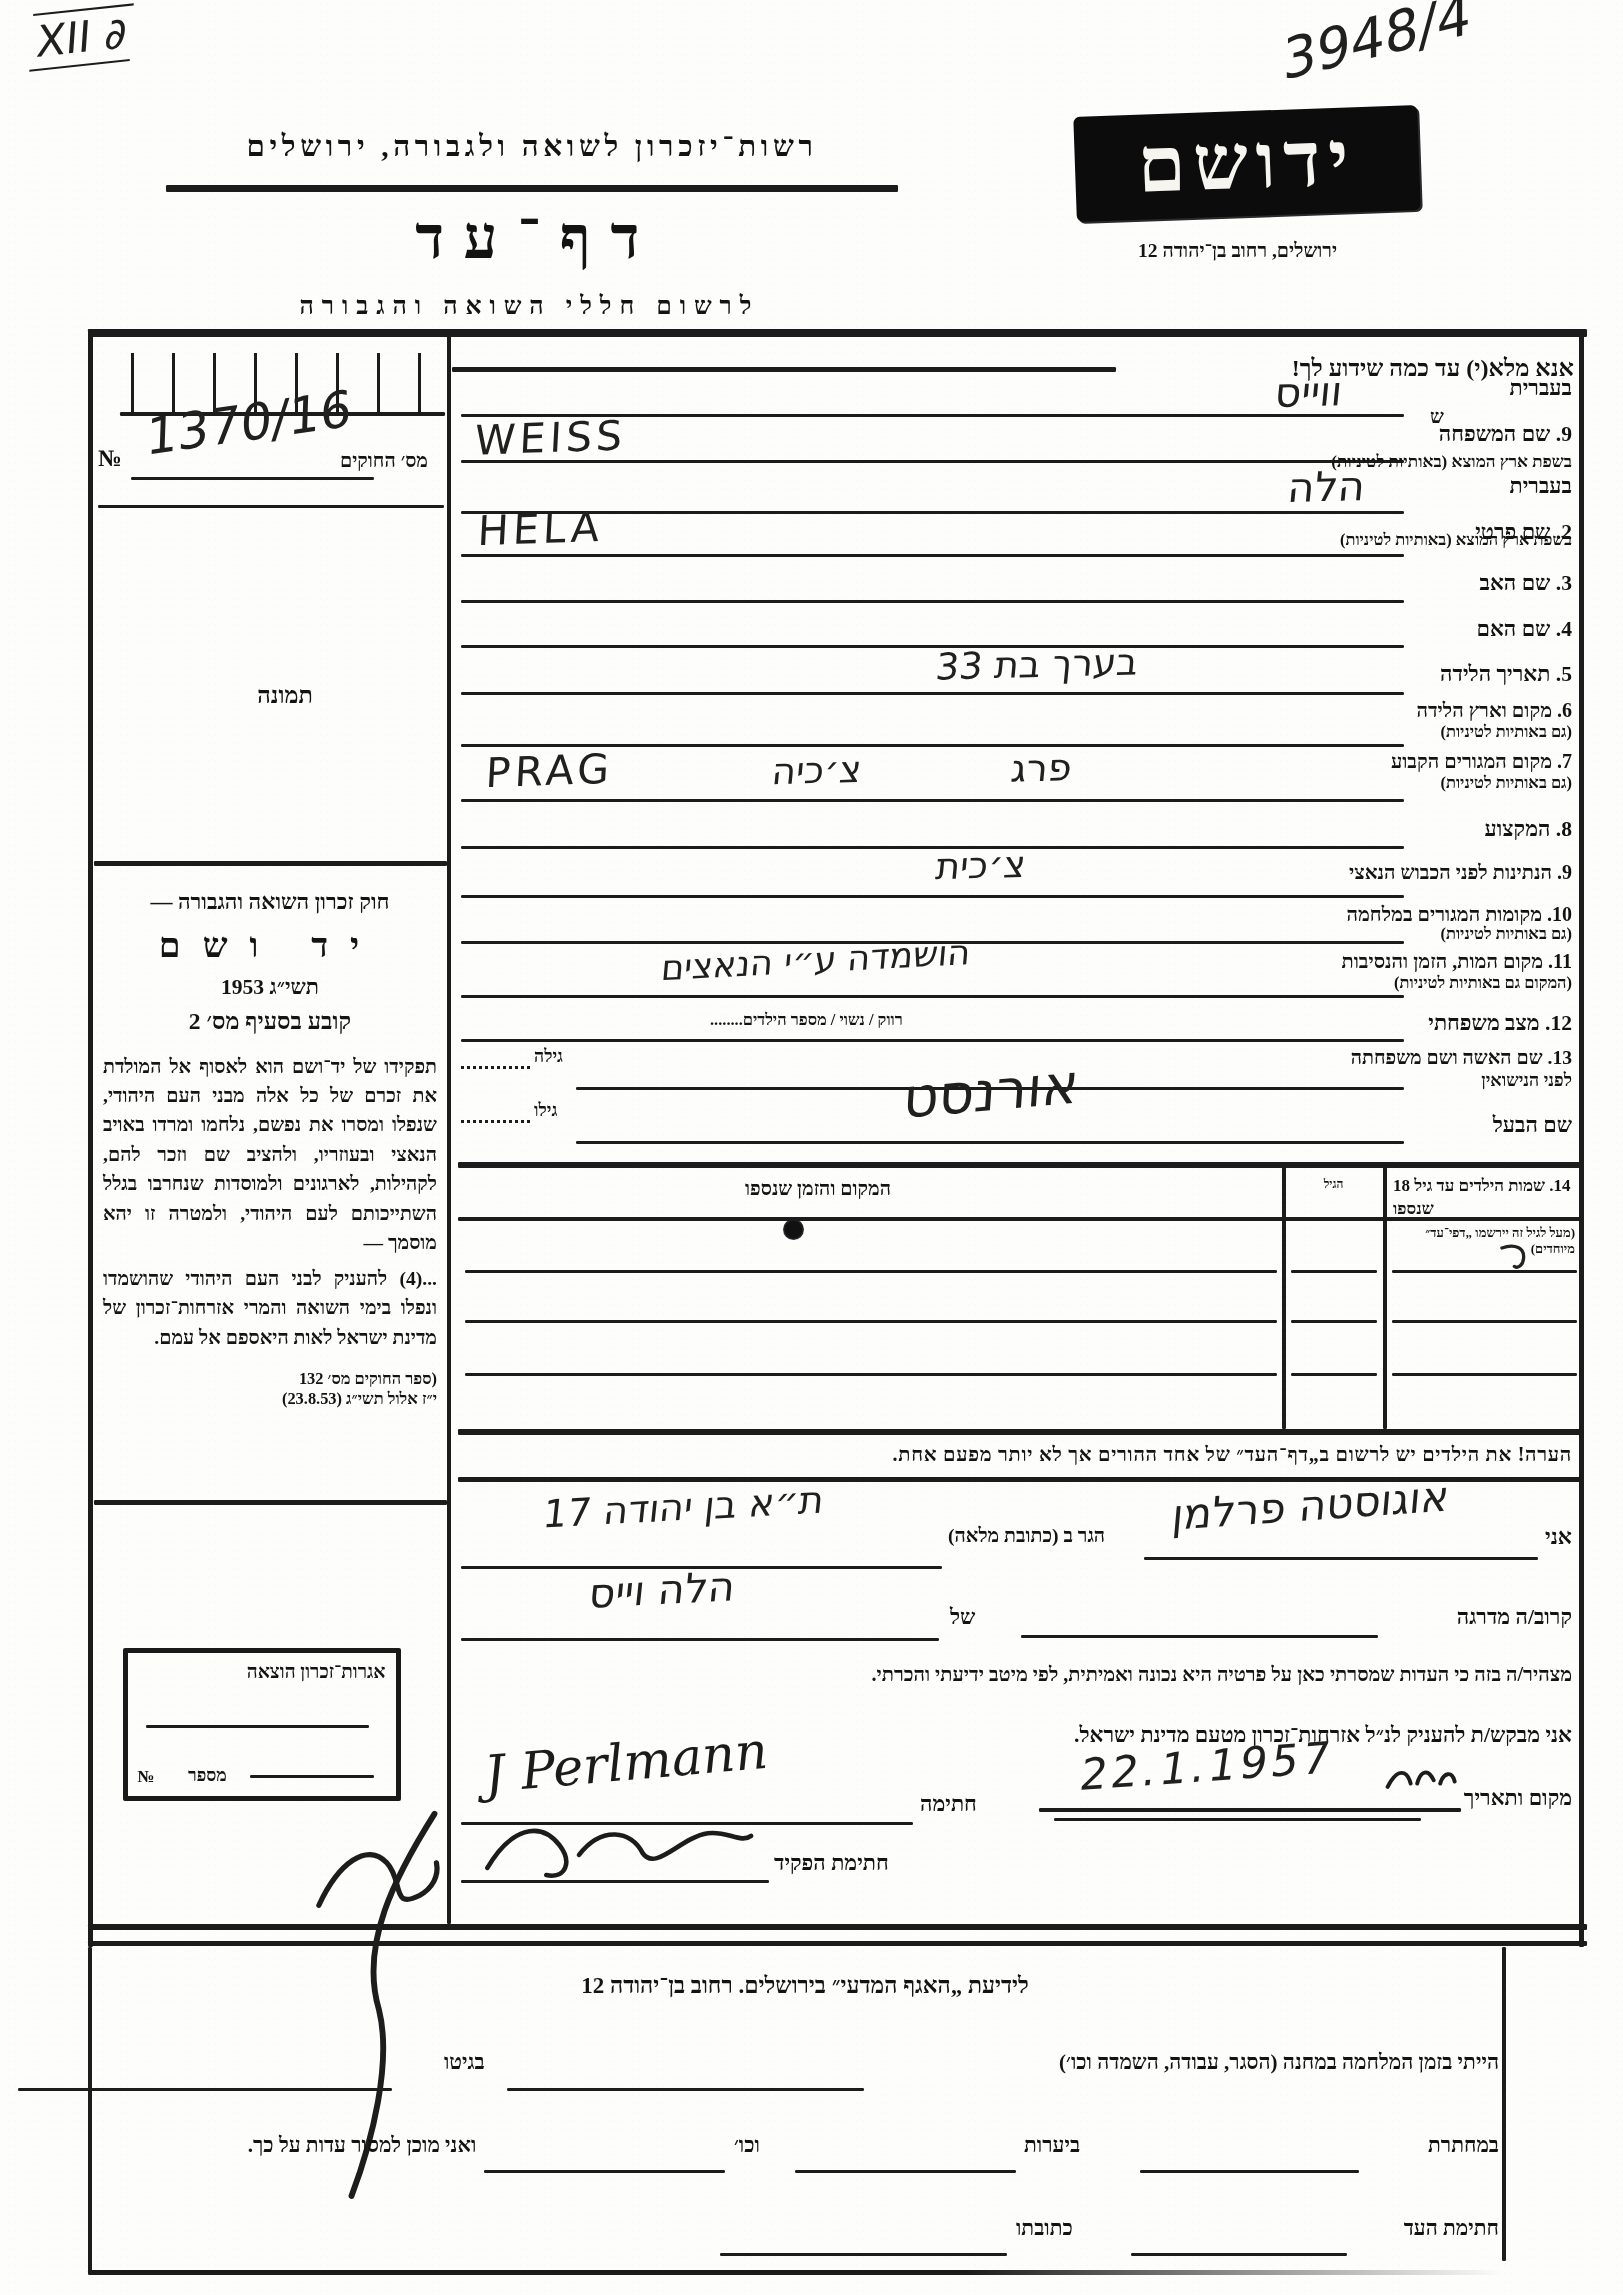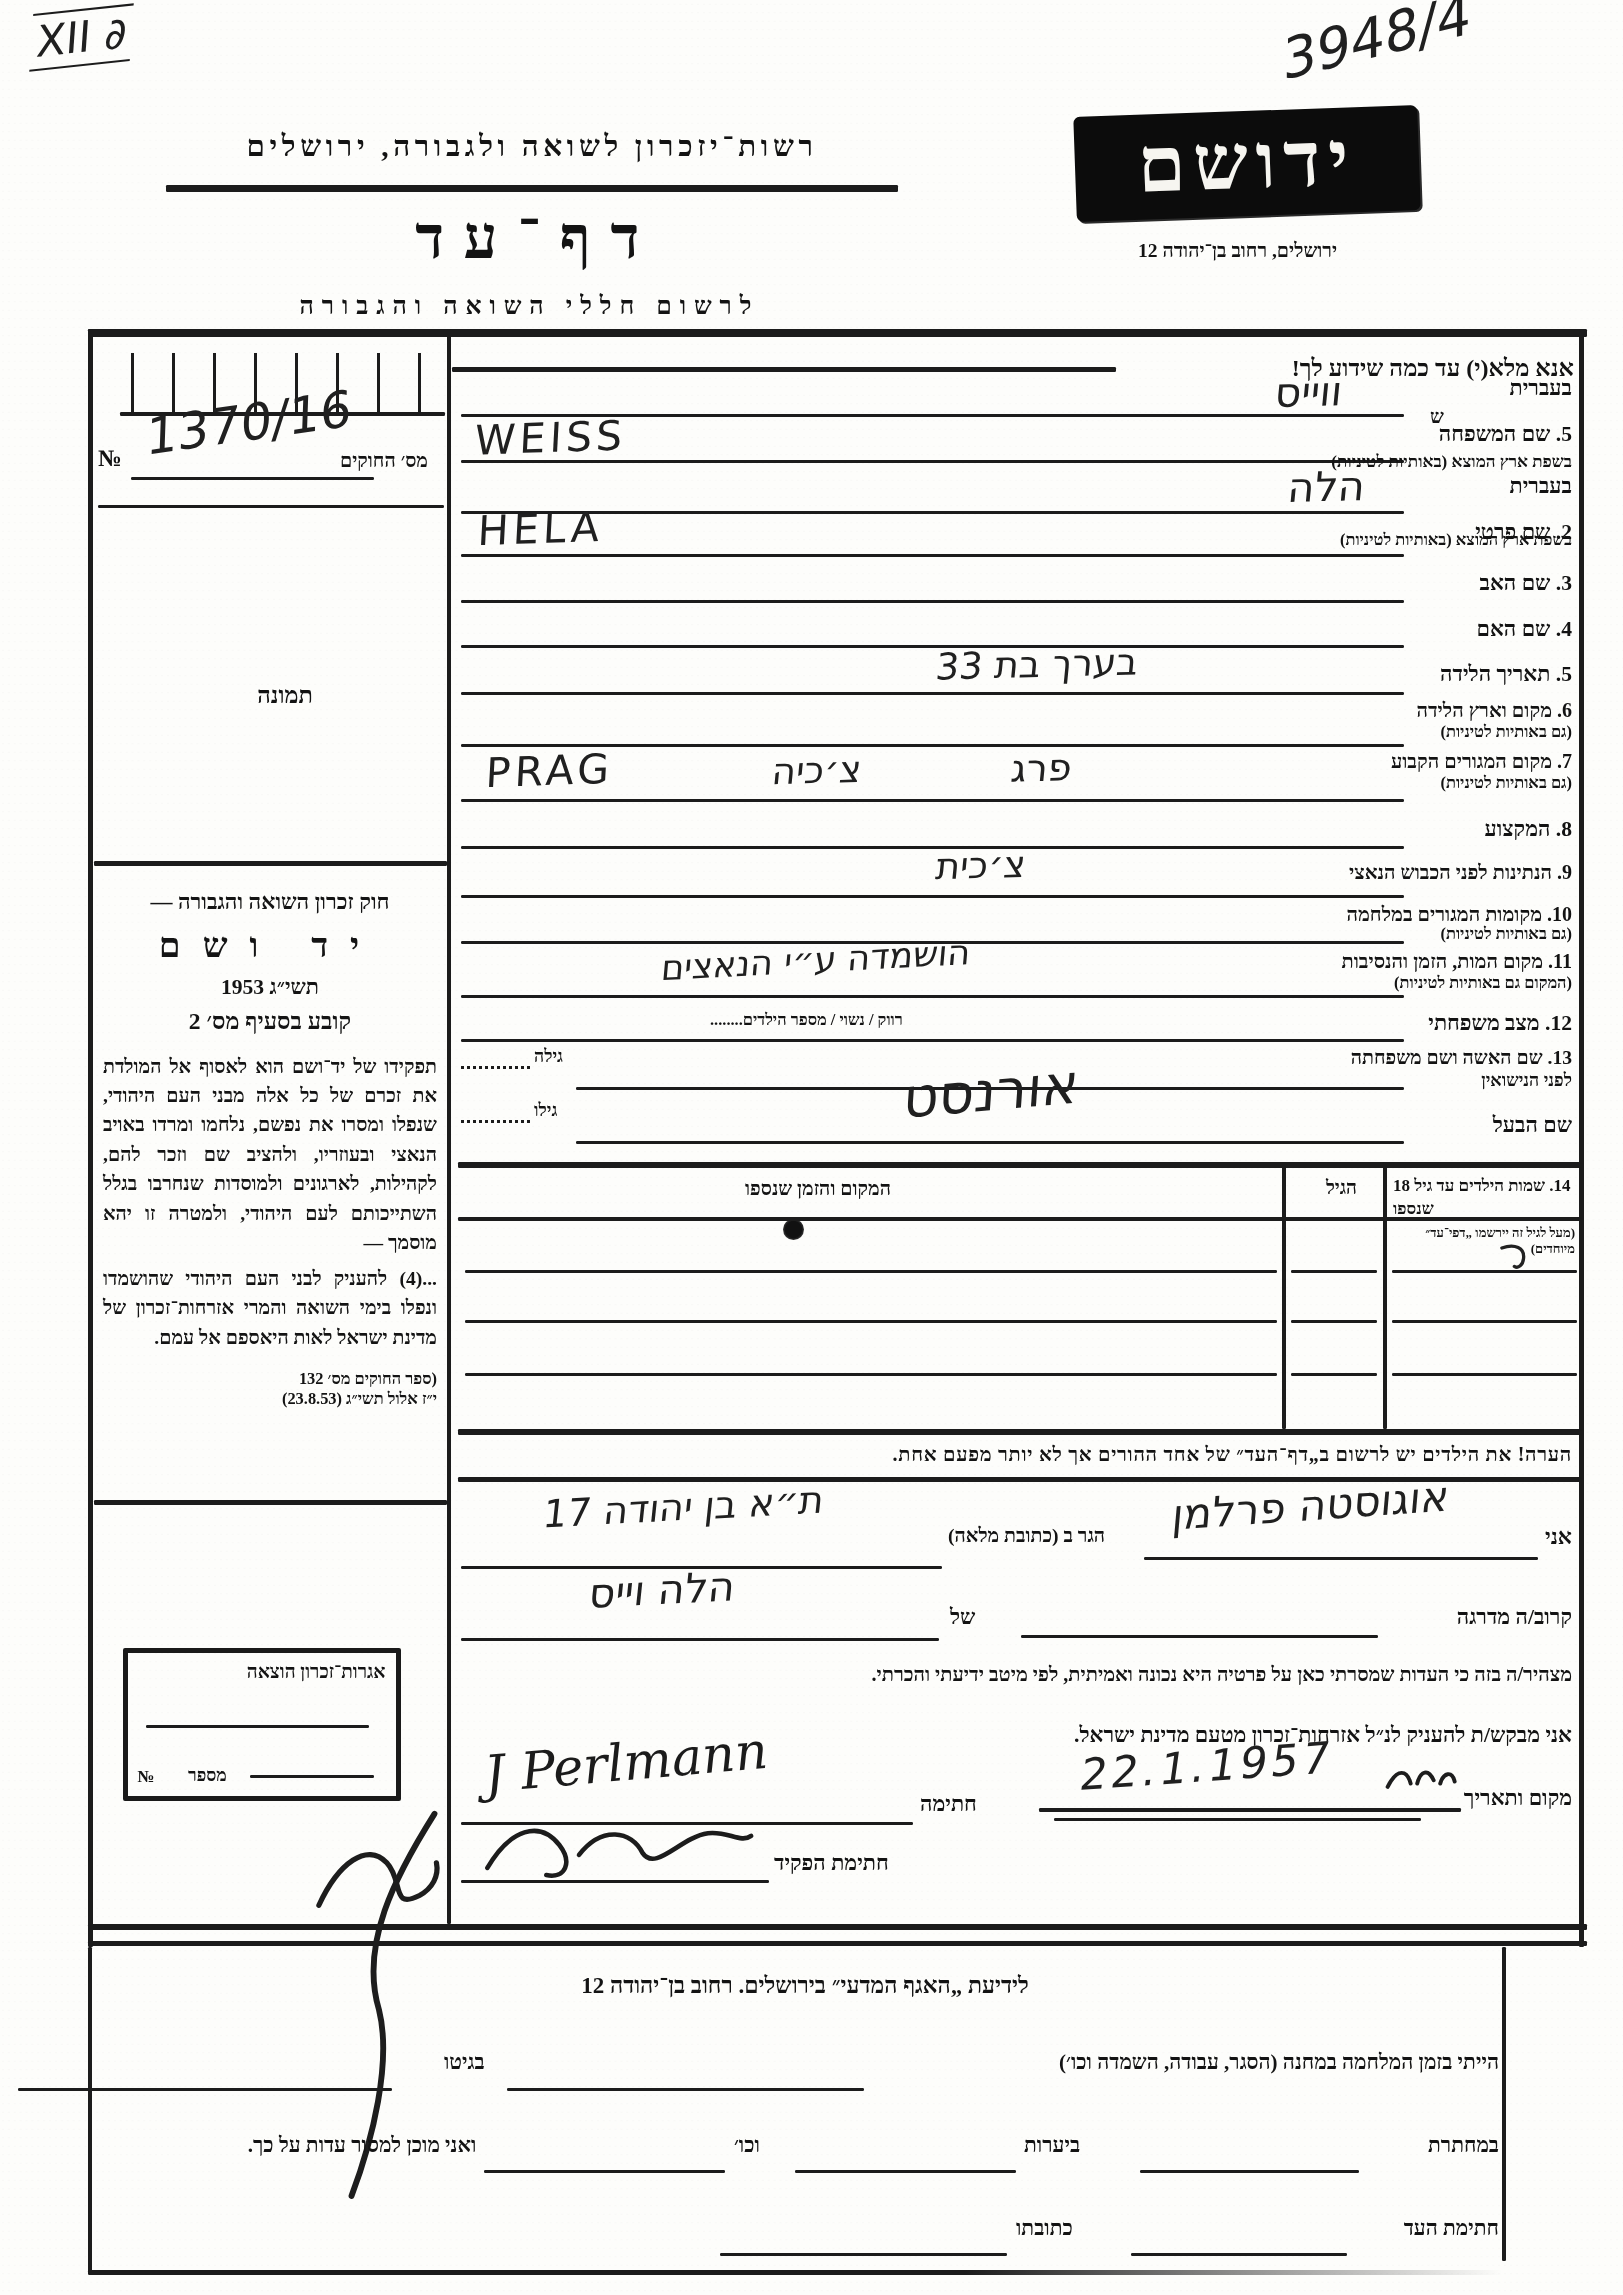--- a/index.html
+++ b/index.html
@@ -100,21 +100,21 @@
   <div class="ln" style="left:461px;top:895px;width:943px;"></div>
   <div class="ln" style="left:461px;top:941px;width:943px;"></div>
   <div class="ln" style="left:461px;top:995px;width:943px;"></div>
   <div class="ln" style="left:461px;top:1039px;width:943px;"></div>
   <div class="dot" style="left:461px;top:1066px;width:69px;"></div>
   <div class="ln" style="left:576px;top:1087px;width:828px;"></div>
   <div class="dot" style="left:461px;top:1120px;width:69px;"></div>
   <div class="ln" style="left:576px;top:1141px;width:828px;"></div>
 
   <div class="abs p rtl" style="right:51px;top:376px;font-size:21.6px;">בעברית</div>
-  <div class="abs p rtl" style="right:51px;top:422px;font-size:21.6px;">5. שם המשפחה</div>
+  <div class="abs p rtl" style="right:51px;top:422px;font-size:21.6px;">9. שם המשפחה</div>
   <div class="abs p rtl" style="right:51px;top:452px;font-size:17px;">בשפת ארץ המוצא (באותיות לטיניות)</div>
   <div class="abs p rtl" style="right:51px;top:474px;font-size:21.6px;">בעברית</div>
   <div class="abs p rtl" style="right:51px;top:520px;font-size:21.6px;">2. שם פרטי</div>
   <div class="abs p rtl" style="right:51px;top:530px;font-size:16.4px;">בשפת ארץ המוצא (באותיות לטיניות)</div>
   <div class="abs p rtl" style="right:51px;top:571px;font-size:21.6px;">3. שם האב</div>
   <div class="abs p rtl" style="right:51px;top:617px;font-size:21.6px;">4. שם האם</div>
   <div class="abs p rtl" style="right:51px;top:662px;font-size:21.6px;">5. תאריך הלידה</div>
   <div class="abs p rtl" style="right:51px;top:699px;font-size:20px;">6. מקום וארץ הלידה</div>
   <div class="abs p rtl" style="right:51px;top:722px;font-size:16.4px;">(גם באותיות לטיניות)</div>
   <div class="abs p rtl" style="right:51px;top:750px;font-size:20px;">7. מקום המגורים הקבוע</div>
@@ -143,21 +143,21 @@
   <div class="abs hwl" style="left:486px;top:747px;font-size:41px;">PRAG</div>
   <div class="abs hwh rtl" style="left:936px;top:844px;font-size:37px;">צ׳כית</div>
   <div class="abs hwh rtl" style="left:661px;top:940px;font-size:35px;transform:rotate(-3deg) skewX(-8deg);">הושמדה ע״י הנאצים</div>
   <div class="abs hwh rtl" style="left:903px;top:1059px;font-size:55px;transform:rotate(-5deg) skewX(-9deg);">אורנסט</div>
 
   <div class="ln" style="left:458px;top:1162px;width:1123px;height:5.9px;"></div>
   <div class="vln" style="left:1282px;top:1162px;height:267px;"></div>
   <div class="vln" style="left:1383px;top:1162px;height:267px;"></div>
   <div class="abs p rtl" style="left:1393px;top:1175px;width:182px;font-size:17px;white-space:normal;text-align:left;line-height:1.35;">14. שמות הילדים עד גיל 18 שנספו</div>
   <div class="abs p rtl" style="left:1393px;top:1225px;width:182px;font-size:13px;white-space:normal;text-align:right;">(מעל לגיל זה יירשמו „דפי־עד״ מיוחדים)</div>
-  <div class="abs p rtl ctr" style="left:1286px;top:1177px;width:95px;font-size:19px;padding-left:8px;">הגיל</div>
+  <div class="abs p rtl ctr" style="left:1286px;top:1177px;width:95px;font-size:12px;">הגיל</div>
   <div class="abs p rtl ctr" style="left:556px;top:1178px;width:524px;font-size:19.6px;">המקום והזמן שנספו</div>
   <div class="abs" style="left:783px;top:1219px;width:21px;height:21px;border-radius:50%;background:radial-gradient(#111 55%,#333 70%,#111 100%);"></div>
   <div class="ln" style="left:458px;top:1217px;width:1123px;height:3.9px;"></div>
 
   <div class="ln" style="left:465px;top:1270px;width:812px;"></div>
   <div class="ln" style="left:1291px;top:1270px;width:86px;"></div>
   <div class="ln" style="left:1392px;top:1270px;width:185px;"></div>
   <div class="ln" style="left:465px;top:1320px;width:812px;"></div>
   <div class="ln" style="left:1291px;top:1320px;width:86px;"></div>
   <div class="ln" style="left:1392px;top:1320px;width:185px;"></div>

